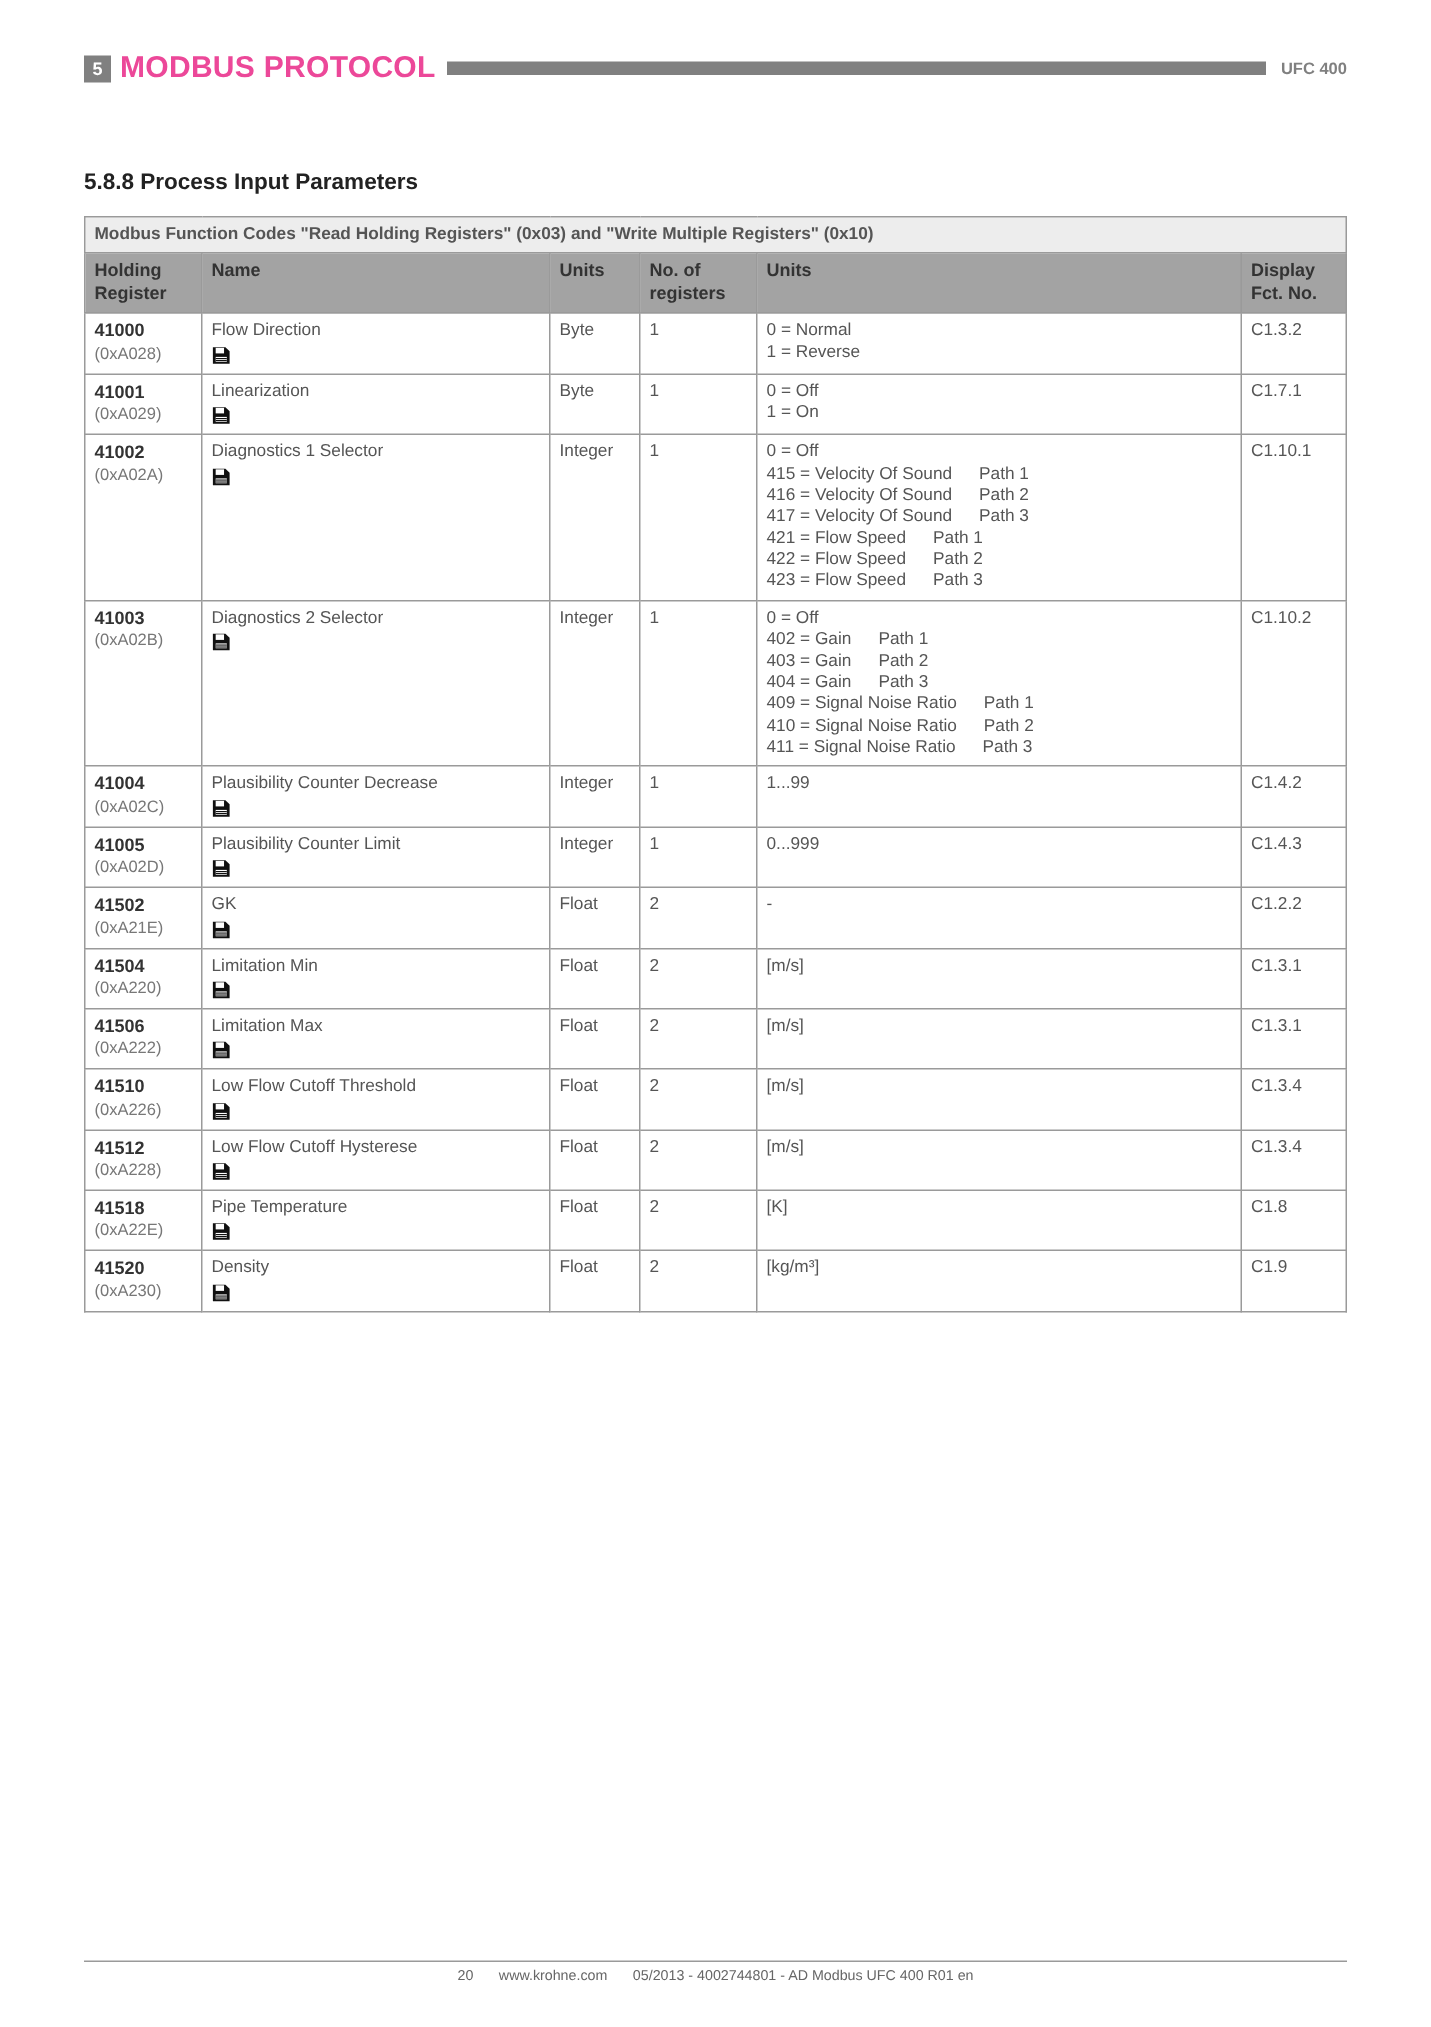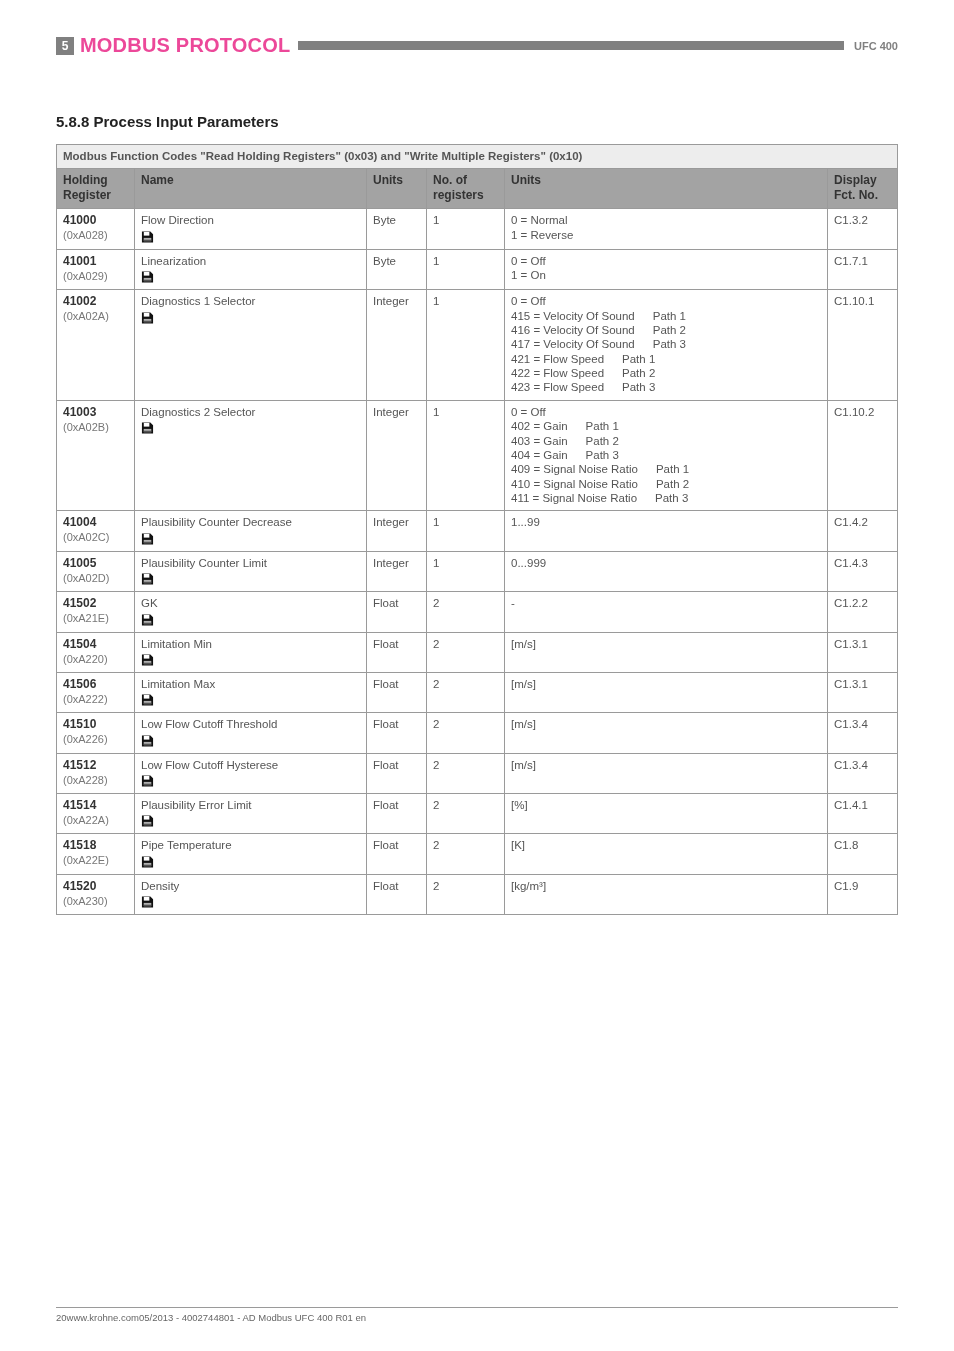--- a/index.html
+++ b/index.html
@@ -20,21 +20,21 @@
   .docid { color:#808080; font-size:11px; font-weight:bold; margin-left:10px; white-space:nowrap; }
   .section { font-size:15px; font-weight:bold; color:#222; margin-top:56px; margin-bottom:14px; }
   table.mod { border-collapse:collapse; width:100%; border:1px solid #9a9a9a; }
   table.mod td, table.mod th { border:1px solid #9a9a9a; padding:4px 6px 5px 6px; vertical-align:top; font-size:11.5px; line-height:1.25; color:#555; }
   .caption td { font-weight:bold; color:#333; background:#ededed; font-size:12px; padding:6px; }
   tr.head td { background:#a3a3a3; font-weight:bold; color:#333; font-size:12px; }
   .reg b { color:#333; font-weight:bold; font-size:12px;margin-top:28px; }
   .reg span { color:#777; font-size:11px; }
   .save { width:13px; height:14px; display:inline-block; vertical-align:middle; margin-top:2px; }
   .save svg { display:block; }
-  .footer { position:absolute; bottom:28px; left:56px; right:56px; border-top:1px solid #9a9a9a; padding-top:4px; display:flex; justify-content:flex-start; font-size:9.5px; color:#666; }
+  .footer { position:absolute; bottom:28px; left:56px; right:56px; border-top:1px solid #9a9a9a; padding-top:4px; display:flex; justify-content:center; font-size:9.5px; color:#666;gap:17px; }
   .tab { display:inline-block; width:18px; }
 </style>
 </head>
 <body>
 
 <div class="page">
   <div class="topbar">
     <div class="sq">5</div>
     <div class="title">MODBUS PROTOCOL</div>
     <div class="rule"></div>
@@ -206,34 +206,20 @@
                 <rect x="3" y="8" width="8" height="3.5" fill="#fff"></rect>
                 <rect x="3" y="8.8" width="8" height="0.8" fill="#111"></rect>
                 <rect x="3" y="10.2" width="8" height="0.8" fill="#111"></rect>
               </svg></span></td>
           <td>Float</td>
           <td>2</td>
           <td>[m/s]</td>
           <td>C1.3.4</td>
         </tr>
         <tr>
-          <td class="reg"><b>41514</b><br><span>(0xA22A)</span></td>
-          <td>Plausibility Error Limit<br><span class="save"><svg viewBox="0 0 14 14" width="13" height="14">
-                <path d="M1 1 H10 L13 4 V13 H1 Z" fill="#111"></path>
-                <rect x="3" y="1.5" width="6" height="4" fill="#fff"></rect>
-                <rect x="3" y="8" width="8" height="3.5" fill="#fff"></rect>
-                <rect x="3" y="8.8" width="8" height="0.8" fill="#111"></rect>
-                <rect x="3" y="10.2" width="8" height="0.8" fill="#111"></rect>
-              </svg></span></td>
-          <td>Float</td>
-          <td>2</td>
-          <td>[%]</td>
-          <td>C1.4.1</td>
-        </tr>
-        <tr>
           <td class="reg"><b>41518</b><br><span>(0xA22E)</span></td>
           <td>Pipe Temperature<br><span class="save"><svg viewBox="0 0 14 14" width="13" height="14">
                 <path d="M1 1 H10 L13 4 V13 H1 Z" fill="#111"></path>
                 <rect x="3" y="1.5" width="6" height="4" fill="#fff"></rect>
                 <rect x="3" y="8" width="8" height="3.5" fill="#fff"></rect>
                 <rect x="3" y="8.8" width="8" height="0.8" fill="#111"></rect>
                 <rect x="3" y="10.2" width="8" height="0.8" fill="#111"></rect>
               </svg></span></td>
           <td>Float</td>
           <td>2</td>

